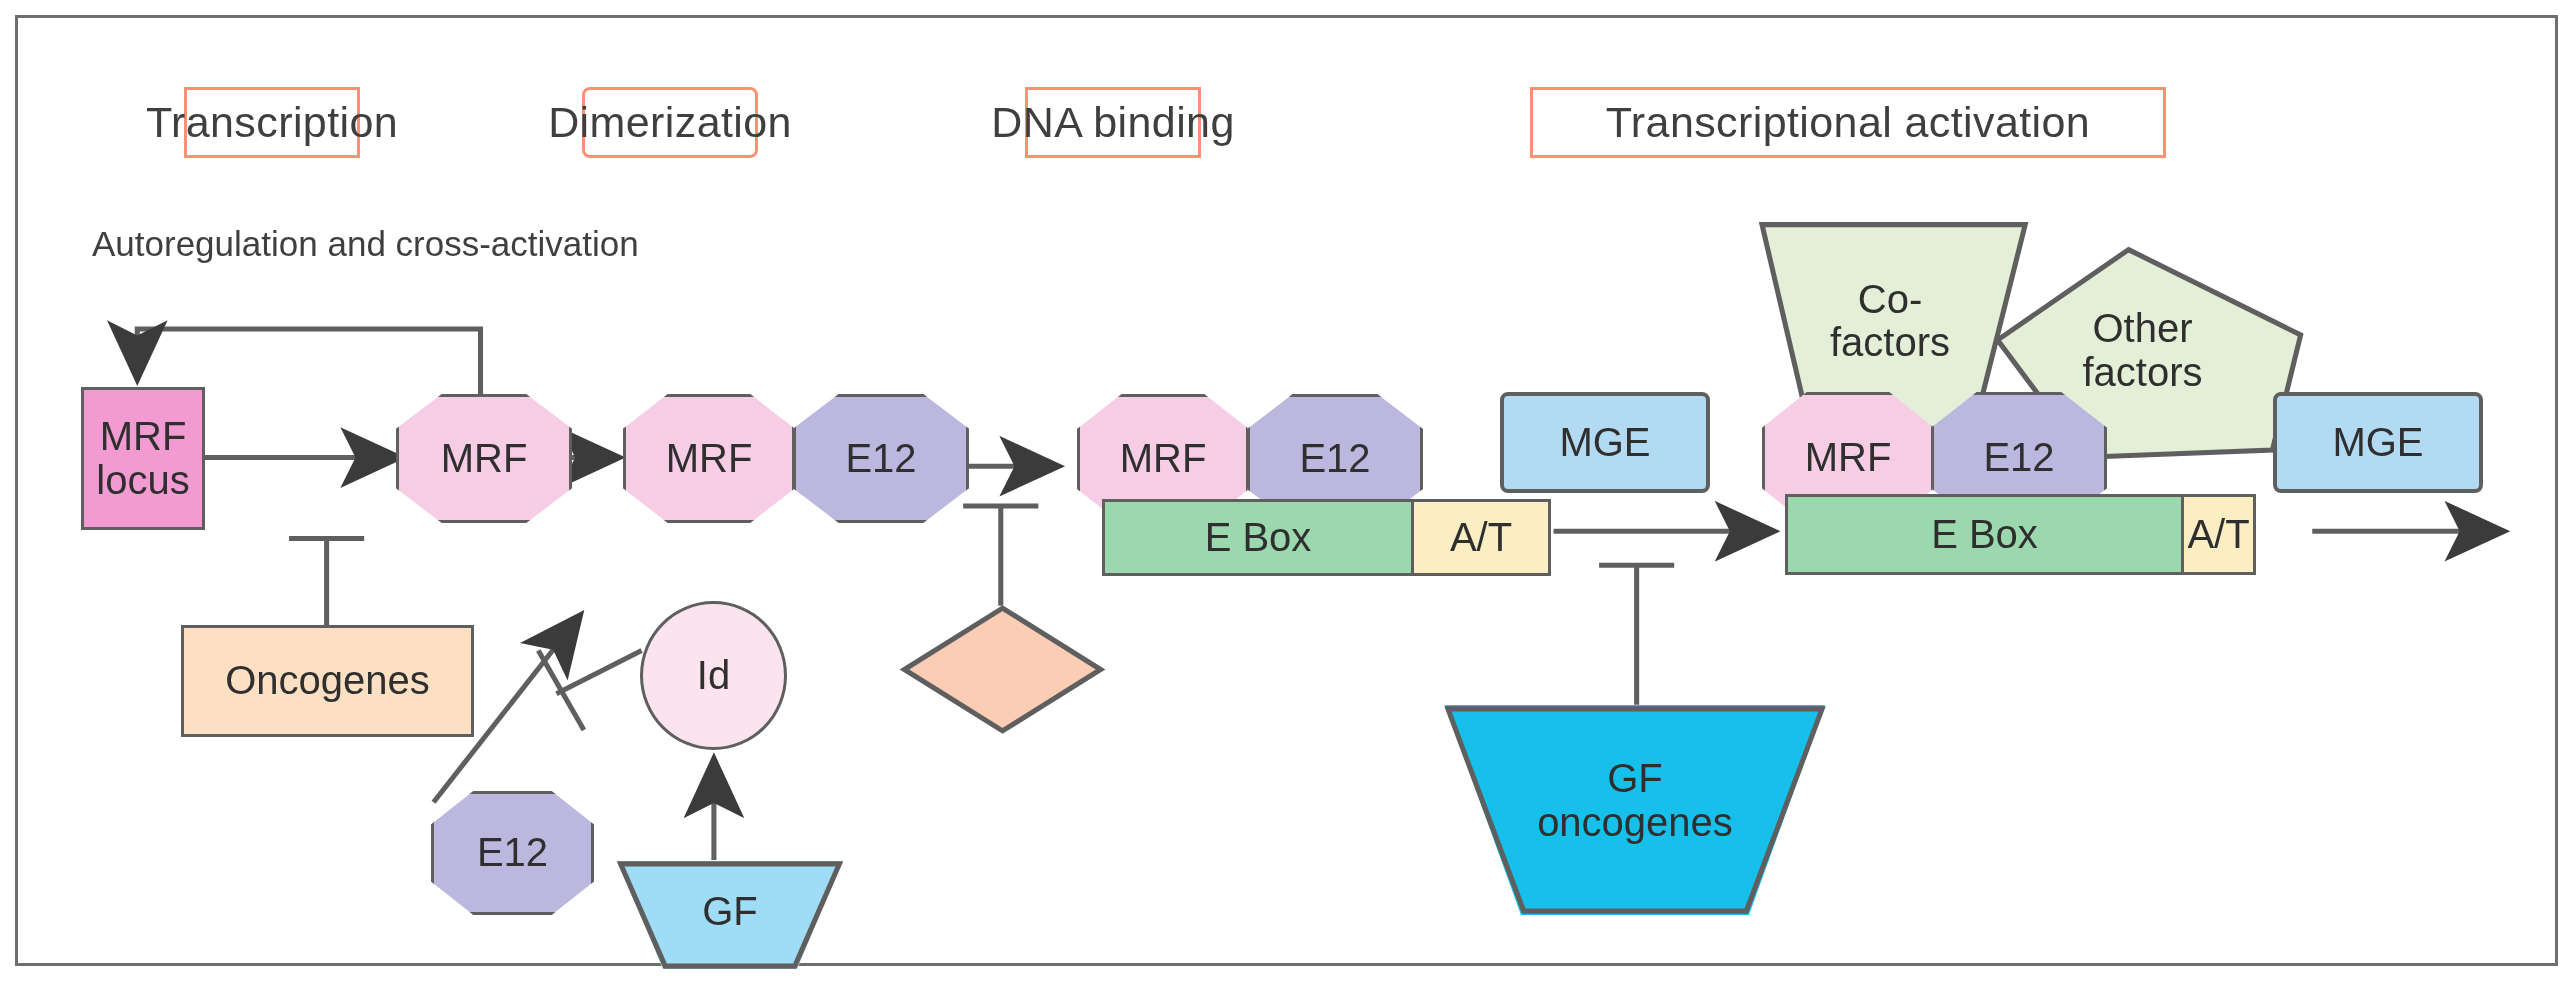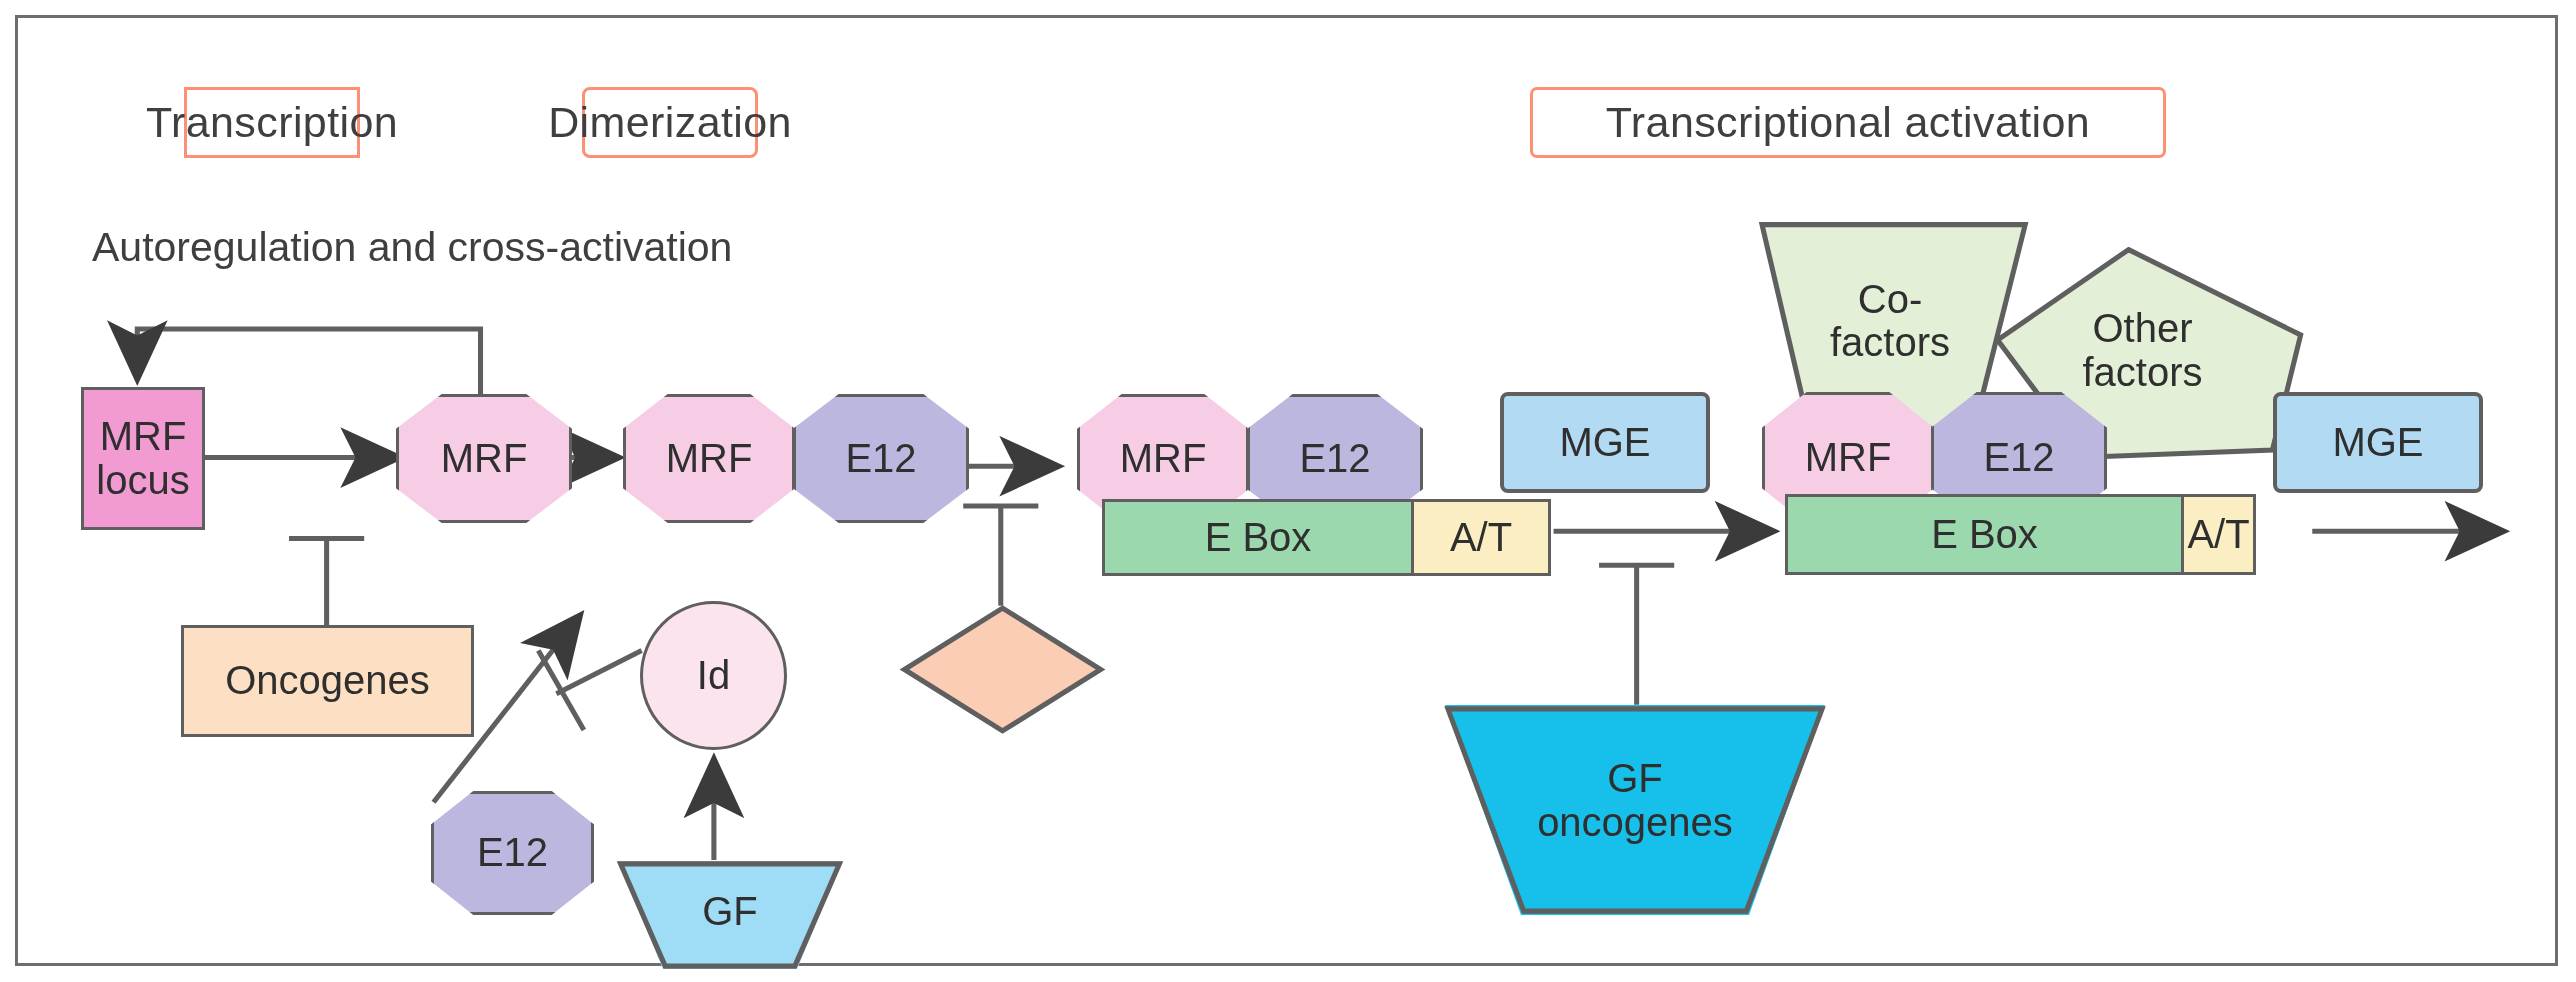--- a/index.html
+++ b/index.html
@@ -26,21 +26,21 @@
     display:flex;align-items:center;justify-content:center;
     color:#3f3f3f;
     font-size:43px;
     letter-spacing:0.4px;
     white-space:nowrap;
   }
   
   .caption{
     position:absolute;
     color:#3f3f3f;
-    font-size:41px;
+    font-size:35px;
     white-space:nowrap;
   }
   
   .node{
     position:absolute;
     box-sizing:border-box;
     display:flex;align-items:center;justify-content:center;
     text-align:center;
     color:#2f2f2f;
     font-size:40px;
@@ -64,21 +64,24 @@
 
 <div id="canvas">
   <div id="frame"></div>
 
   <div class="phase" style="left:184px;top:87px;width:176px;height:71px;">
     <span>Transcription</span>
   </div>
   <div class="phase" style="left:582px;top:87px;width:176px;height:71px;border-radius:8px;">
     <span>Dimerization</span>
   </div>
-  <div class="phase" style="left:1530px;top:87px;width:636px;height:71px;border-radius:7px;">
+  <div class="phase" style="left:1025px;top:87px;width:176px;height:71px;">
+    <span>DNA binding</span>
+  </div>
+  <div class="phase" style="left:1530px;top:87px;width:636px;height:71px;">
     <span>Transcriptional activation</span>
   </div>
 
   <div class="caption" style="left:92px;top:224px;">Autoregulation and cross-activation</div>
 
   <svg class="ov" viewBox="0 0 3565 1360">
     <defs>
       <marker id="ah" markerWidth="14" markerHeight="12" refX="11" refY="6" orient="auto" markerUnits="strokeWidth">
         <path d="M0,0 L13,6 L0,12 L3,6 Z" fill="#3b3b3b"></path>
       </marker>

